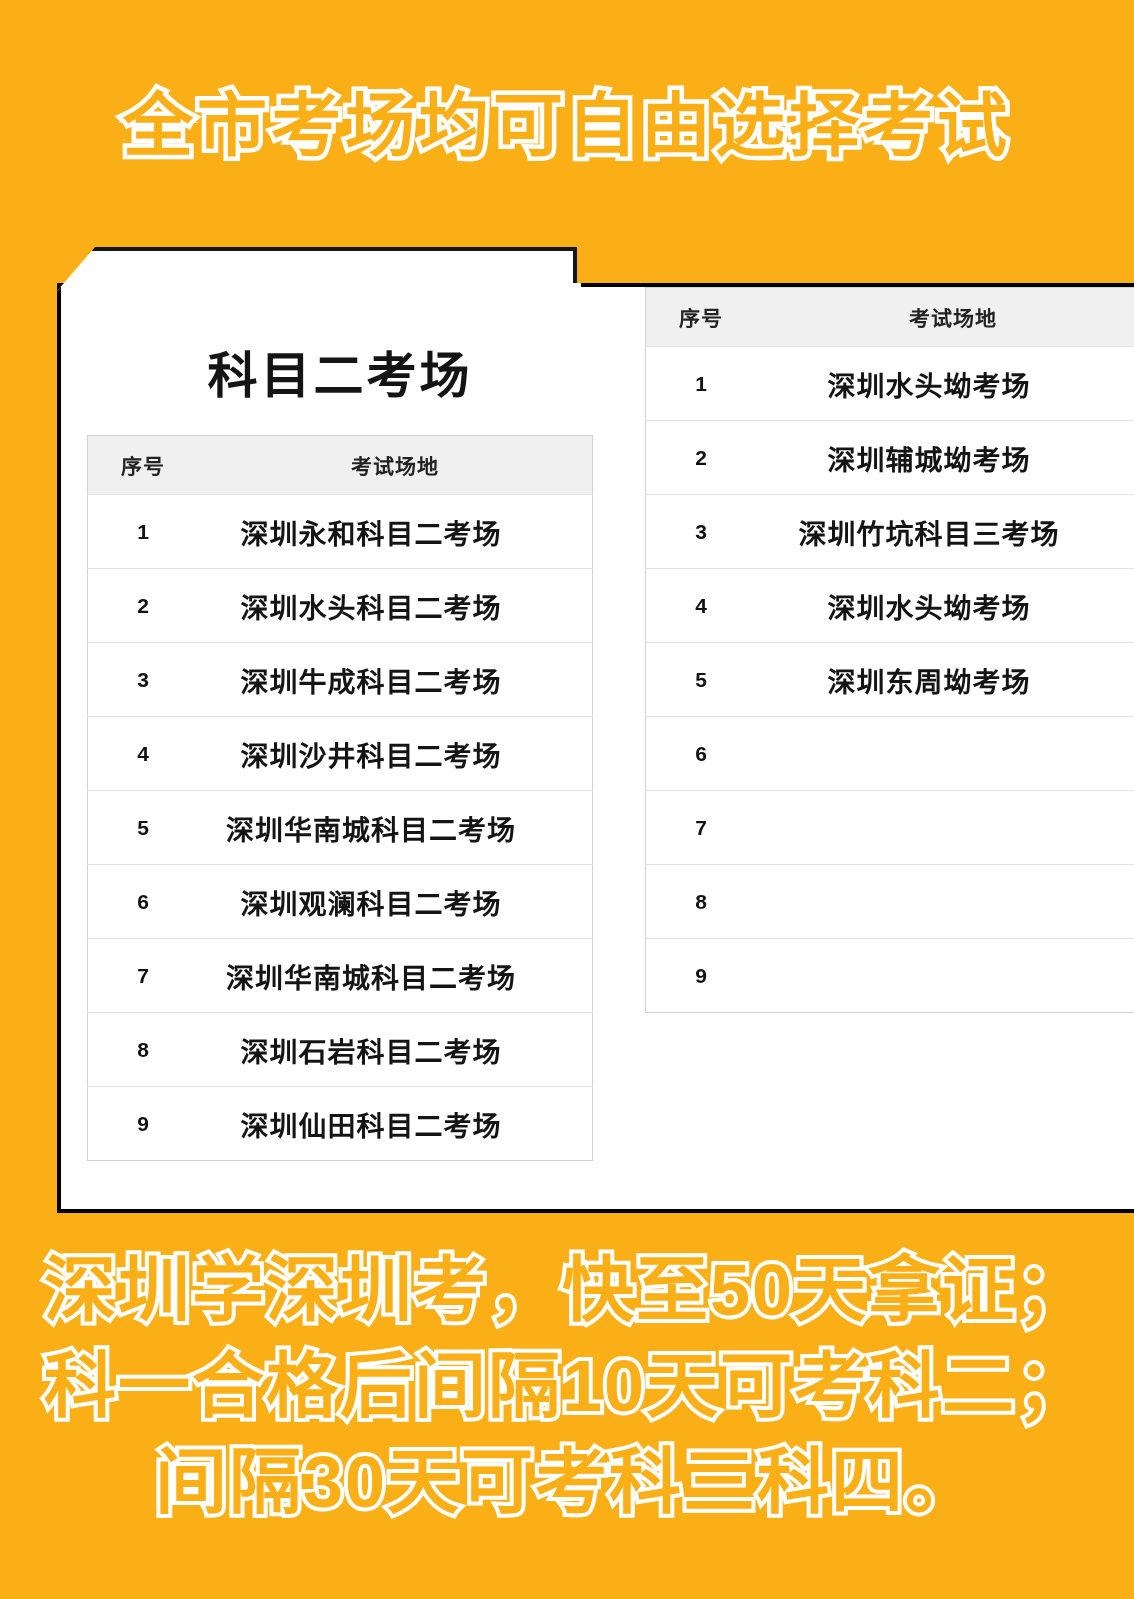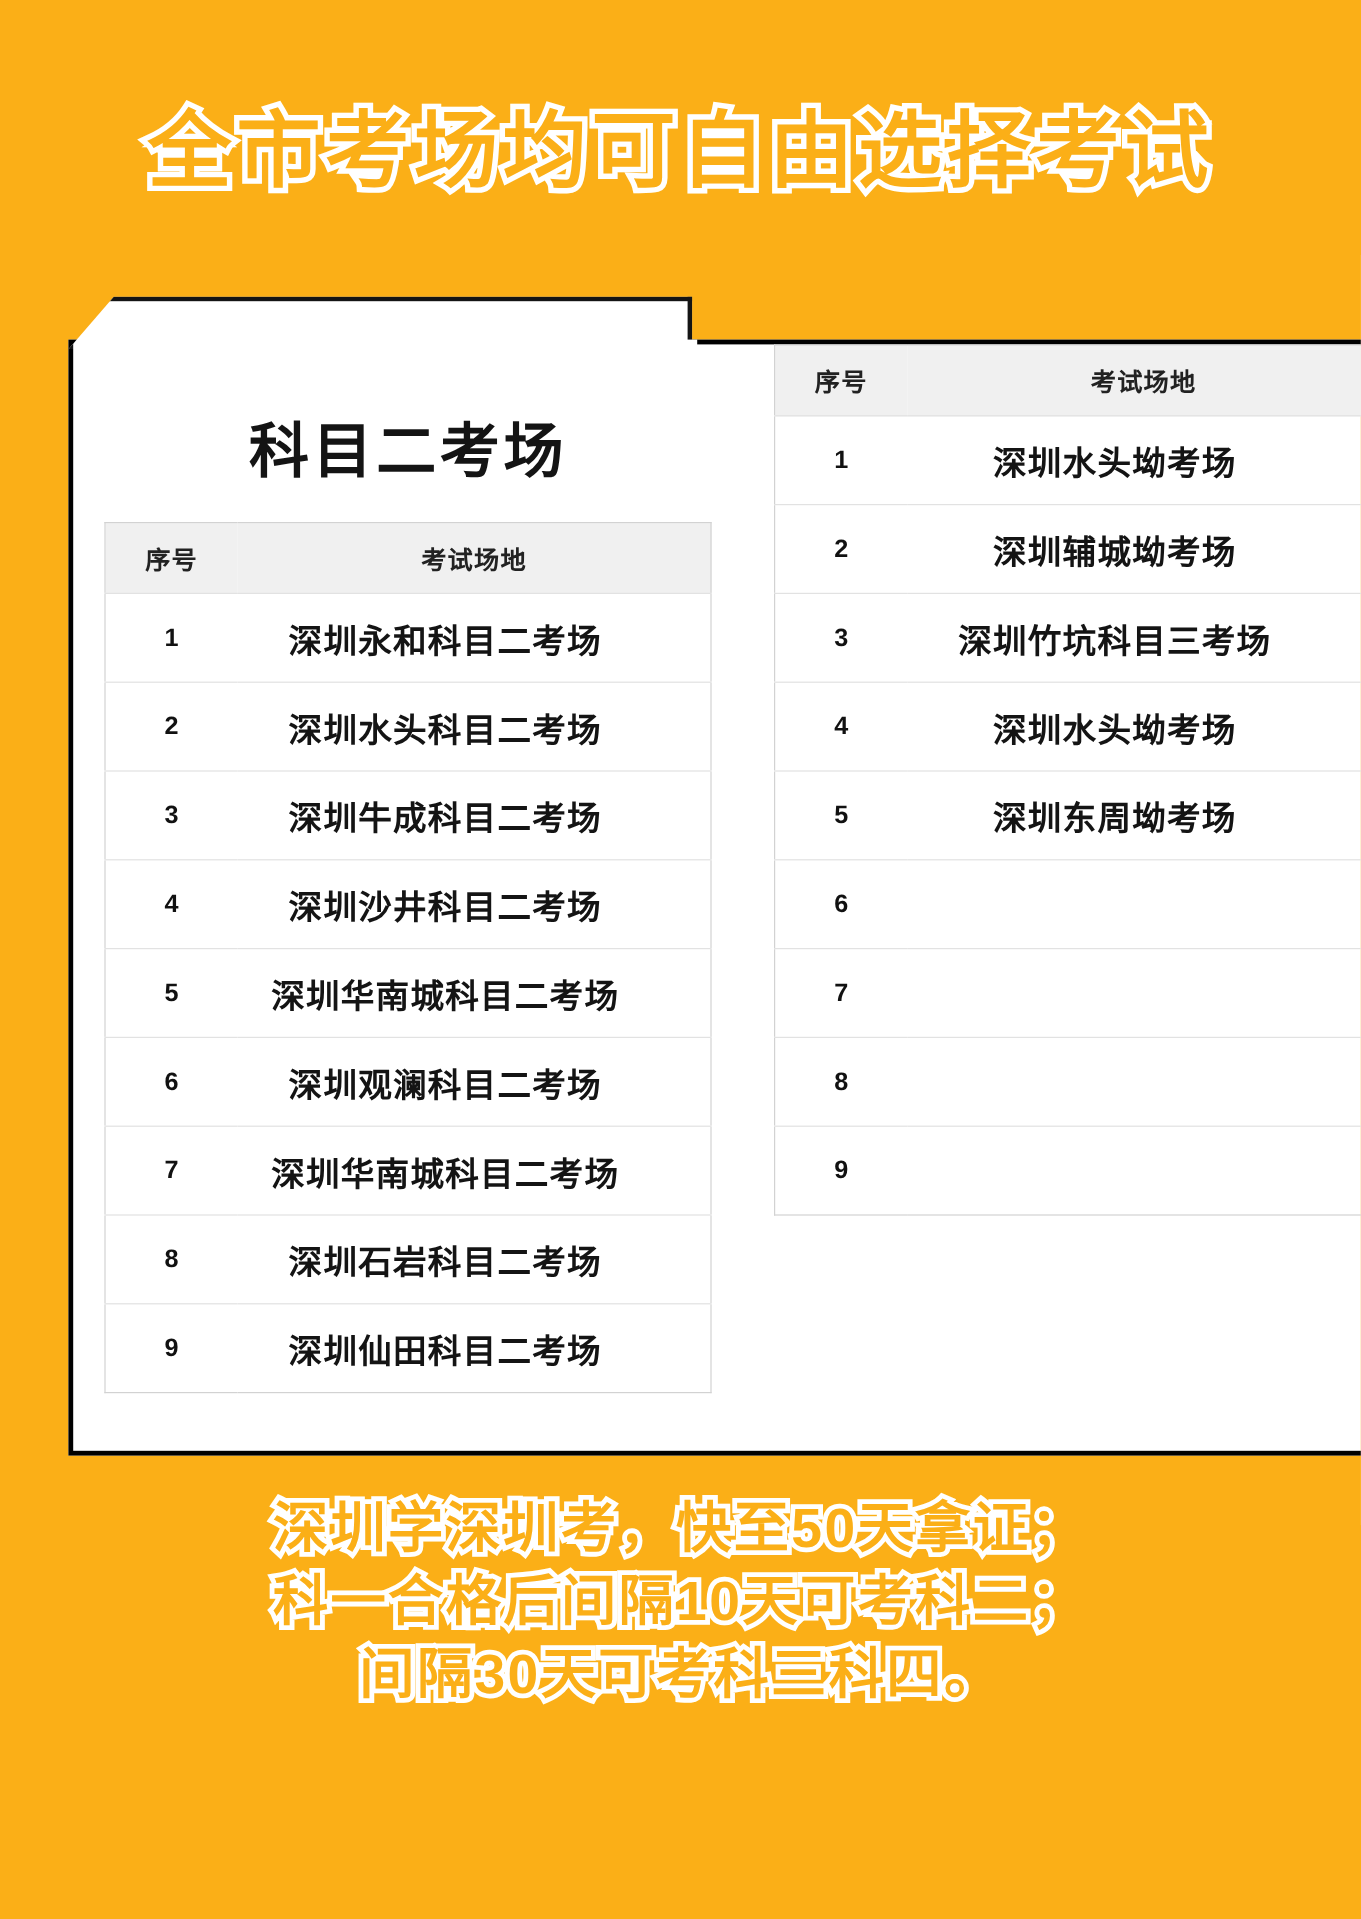--- a/index.html
+++ b/index.html
@@ -134,21 +134,21 @@
 
   
   .slogan {
     position: absolute;
     left: 0;
     top: 1243px;
     width: 1134px;
     text-align: center;
   }
   .slogan-line {
-    font-size: 46px;
+    font-size: 72px;
     font-weight: bold;
     color: #FBAF17;
     -webkit-text-stroke: 8px #ffffff;
     paint-order: stroke fill;
     line-height: 1.33;
     letter-spacing: 2px;
     white-space: nowrap;
   }
 </style>
 </head>

